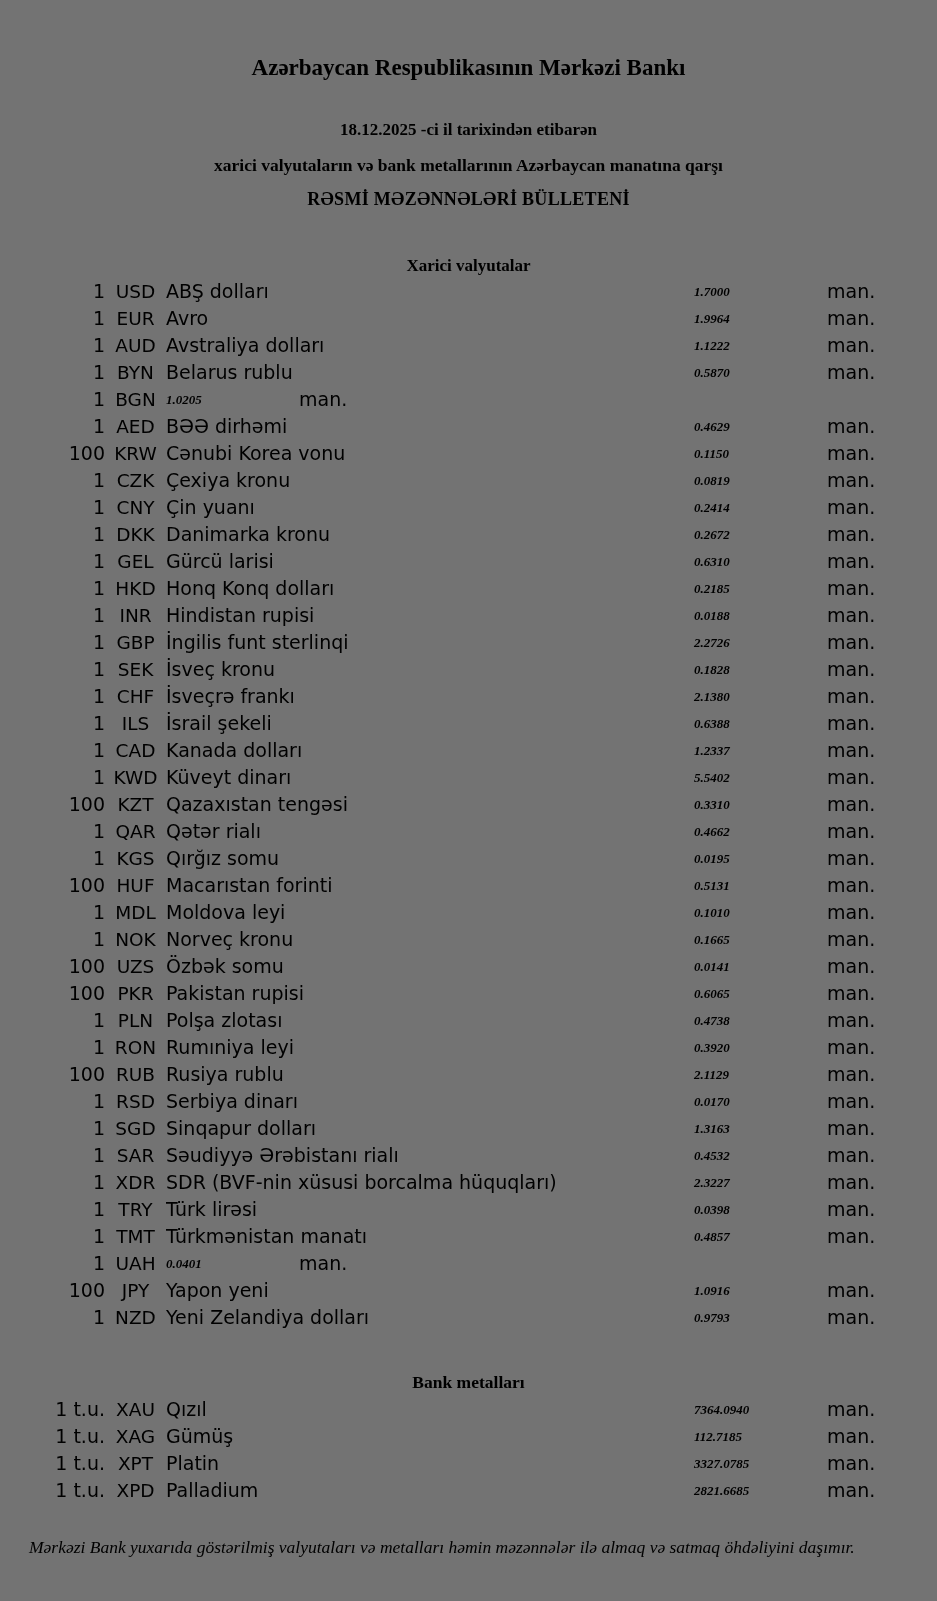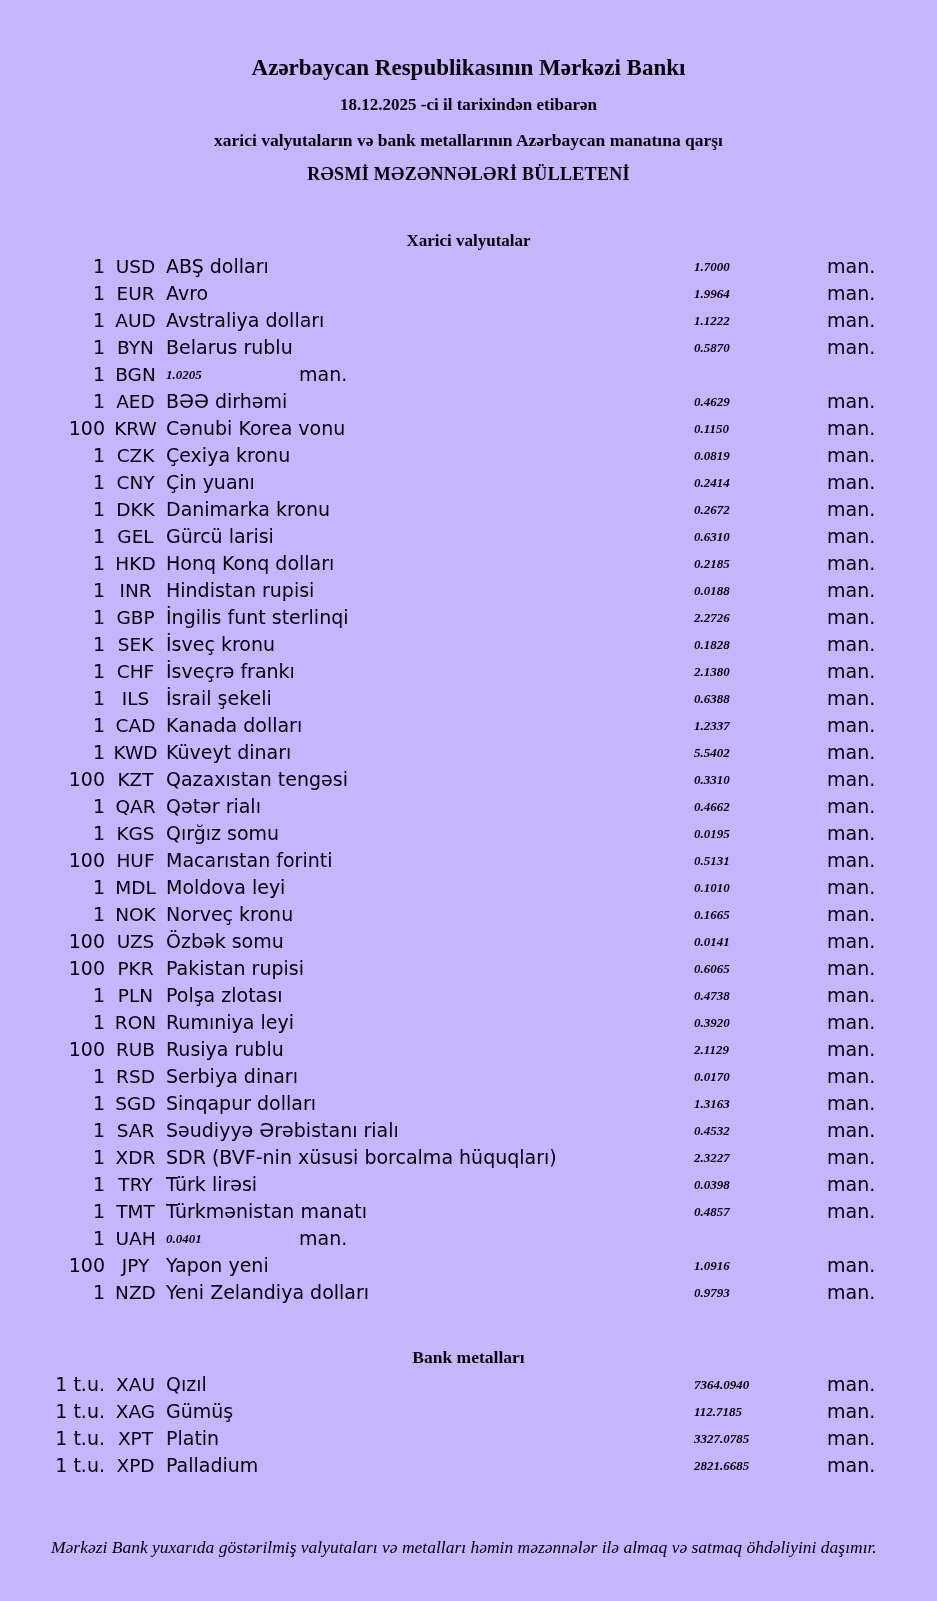--- a/index.html
+++ b/index.html
@@ -1,35 +1,35 @@
 <!DOCTYPE html>
 <html lang="az"><head>
 <meta charset="utf-8">
 <style>
   html, body { margin: 0; padding: 0; background: #ffffff; }
   .doc {
     position: relative;
     width: 937px;
     height: 1601px;
-    background: #c4b5fd;
+    background: #737373;
     color: #000000;
     overflow: hidden;
     font-family: "DejaVu Sans", sans-serif;
   }
   .center { text-align: center; }
 
   .title {
     padding-top: 54px;
     font-family: "Liberation Serif", serif;
     font-weight: bold;
     font-size: 23px;
     line-height: 28px;
   }
   .date-line {
-    margin-top: 12px;
+    margin-top: 37px;
     font-family: "Liberation Serif", serif;
     font-weight: bold;
     font-size: 17px;
     line-height: 22px;
   }
   .sub-line {
     margin-top: 13px;
     font-family: "Liberation Serif", serif;
     font-weight: bold;
     font-size: 17.5px;
@@ -82,21 +82,21 @@
   }
   .man {
     width: 63px; flex: none;
     padding-left: 13px;
     box-sizing: border-box;
     text-align: left;
   }
 
   .footer-note {
     position: absolute;
-    left: 51px;
+    left: 29px;
     top: 1536px;
     width: 880px;
     font-family: "Liberation Serif", serif;
     font-style: italic;
     font-size: 17.5px;
     line-height: 23px;
   }
 </style>
 </head>
 <body>

